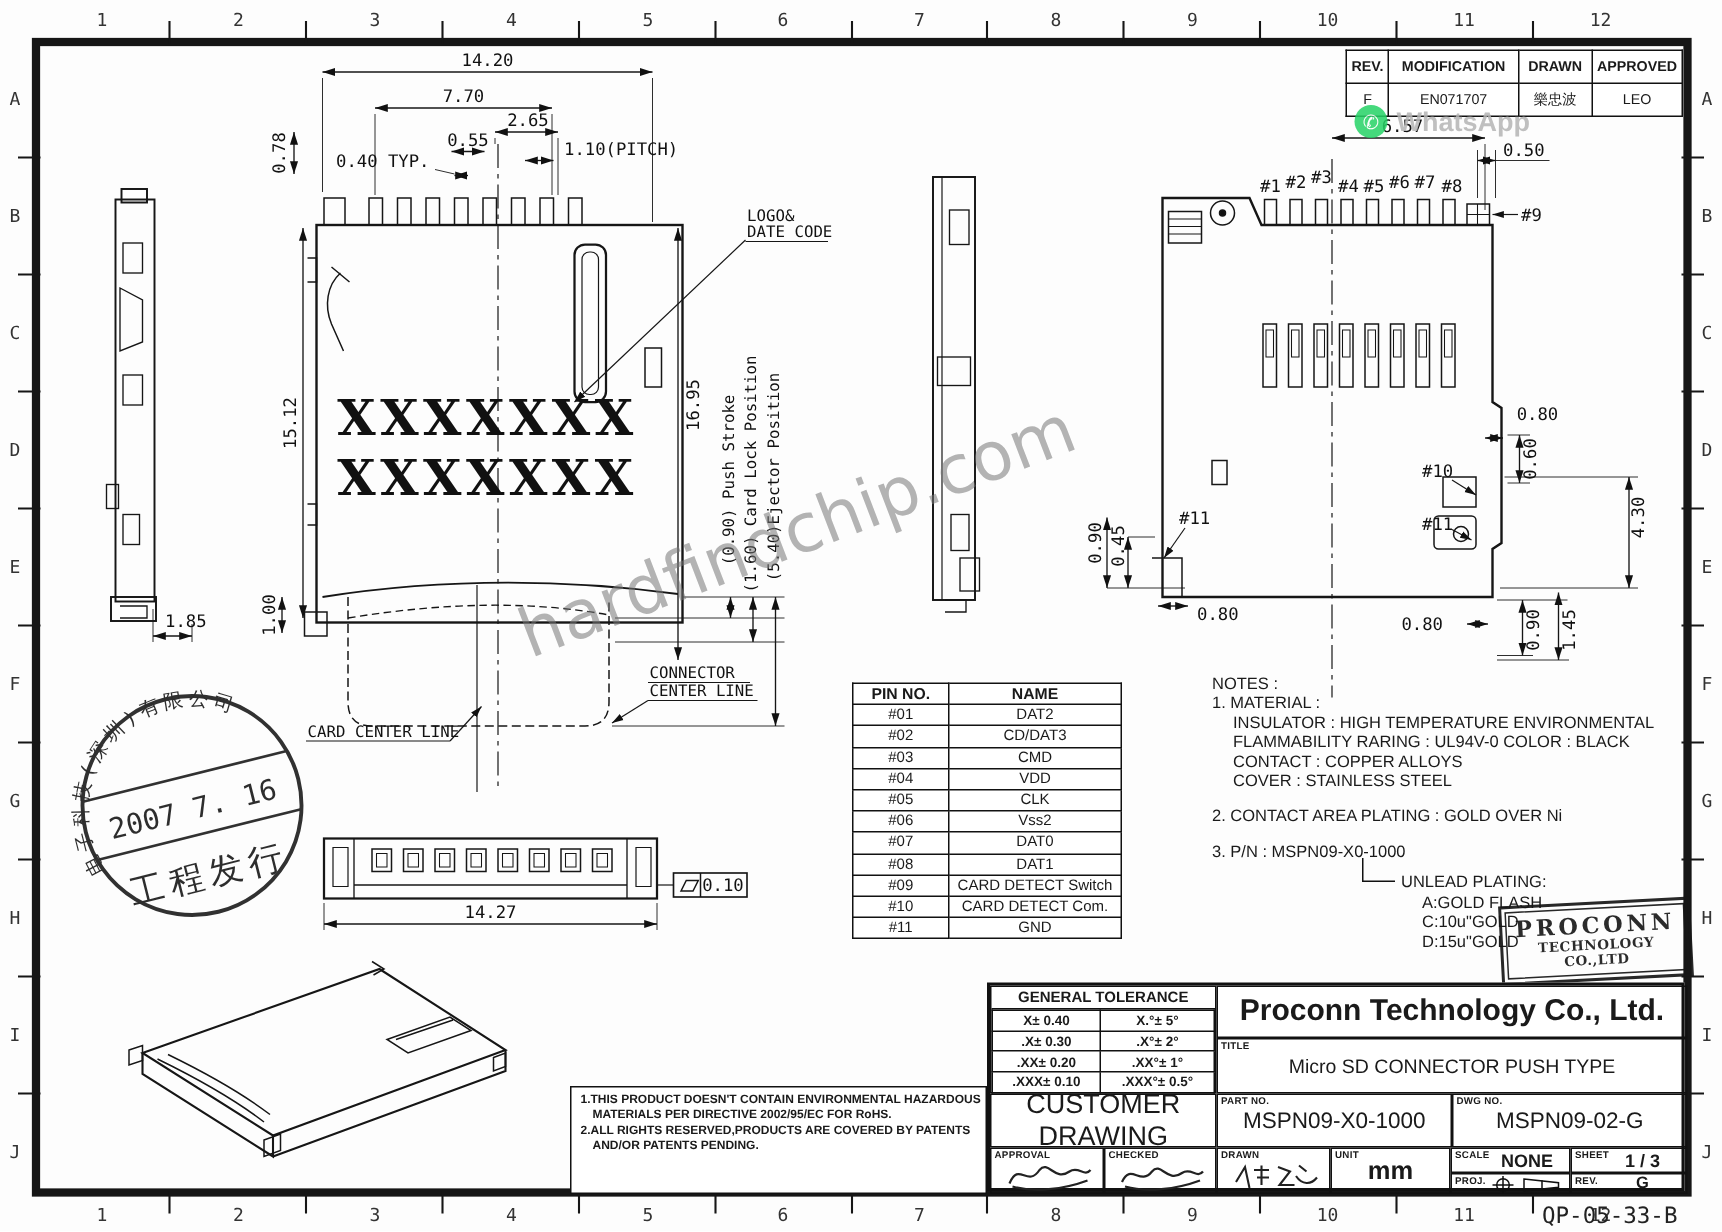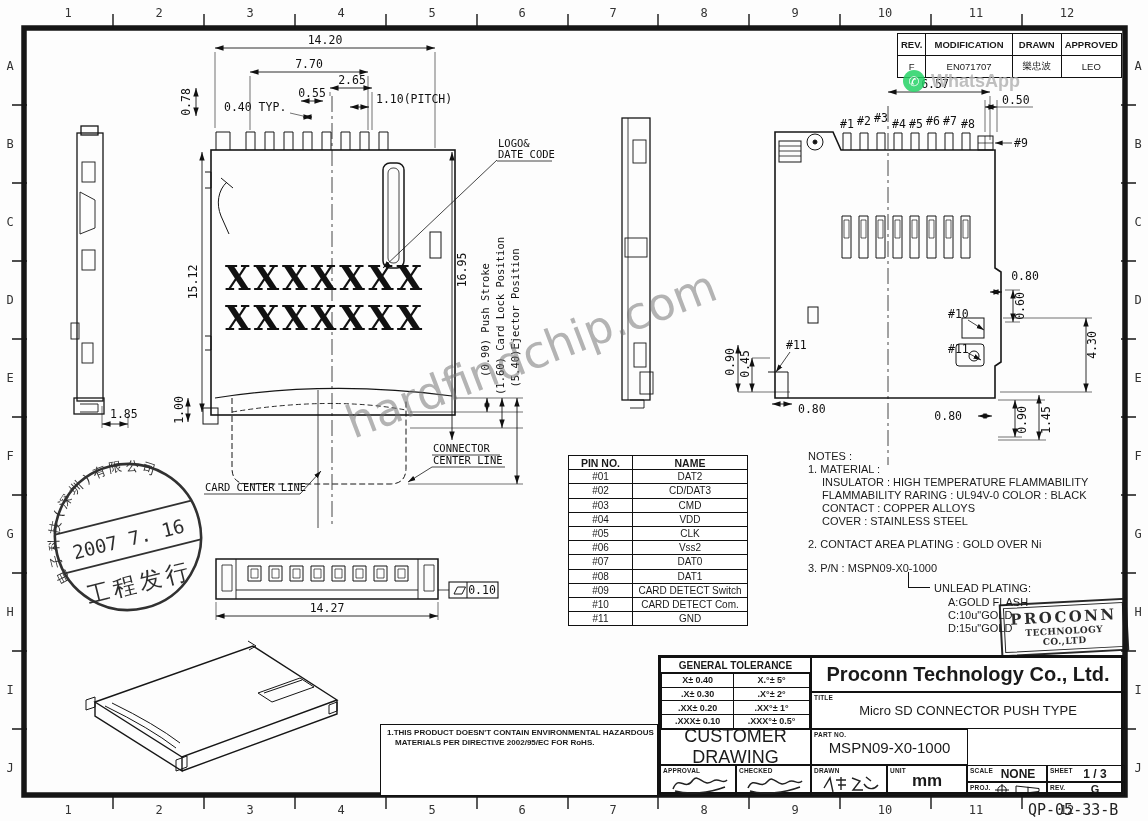--- a/index.html
+++ b/index.html
@@ -388,21 +388,21 @@
     <tr>
           <td>#11</td>
           <td>GND</td>
         </tr>
   </tbody>
     </table>
 
   <div class="notes abs" style="left:808px;top:450px;width:330px;height:200px">
     <div style="left:0;top:0">NOTES :</div>
     <div style="left:0;top:13px">1. MATERIAL :</div>
-    <div style="left:14px;top:26px">INSULATOR : HIGH TEMPERATURE FLAMMABILITY</div>
+    <div style="left:14px;top:26px">INSULATOR : HIGH TEMPERATURE ENVIRONMENTAL</div>
     <div style="left:14px;top:39px">FLAMMABILITY RARING : UL94V-0 COLOR : BLACK</div>
     <div style="left:14px;top:52px">CONTACT : COPPER ALLOYS</div>
     <div style="left:14px;top:65px">COVER : STAINLESS STEEL</div>
     <div style="left:0;top:88px">2. CONTACT AREA PLATING : GOLD OVER  Ni</div>
     <div style="left:0;top:112px">3. P/N : MSPN09-X0-1000</div>
     <div style="left:100px;top:122px;width:22px;height:16px;border-left:1px solid #111;border-bottom:1px solid #111"></div>
     <div style="left:126px;top:132px">UNLEAD PLATING:</div>
     <div style="left:140px;top:146px">A:GOLD FLASH</div>
     <div style="left:140px;top:159px">C:10u"GOLD</div>
     <div style="left:140px;top:172px">D:15u"GOLD</div>
@@ -411,20 +411,21 @@
   <div class="pstamp abs" style="left:1000px;top:601px;width:128px">
     <div class="in">
       <div class="l1">PROCONN</div>
       <div class="l2">TECHNOLOGY CO.,LTD</div>
     </div>
   </div>
 
   <div class="rohs abs" style="left:380px;top:724px;width:278px;height:72px">
     <div class="right">
       <p>1.THIS PRODUCT DOESN'T CONTAIN ENVIRONMENTAL HAZARDOUS MATERIALS PER DIRECTIVE 2002/95/EC FOR RoHS.</p>
+      <p>2.ALL RIGHTS RESERVED,PRODUCTS ARE COVERED BY PATENTS AND/OR PATENTS PENDING.</p>
     </div>
   </div>
 
   <div class="titleblock abs" style="left:658px;top:655px;width:465px;height:139px">
 
     <div class="tb-cell" style="left:0;top:0;width:151px;height:72px">
       <div class="gt-title">GENERAL TOLERANCE</div>
       <table class="gt">
         <tbody>
             <tr>
@@ -466,20 +467,24 @@
 
     <div class="tb-cell" style="left:151px;top:35px;width:314px;height:37px">
       <span class="cl">TITLE</span>
       <div class="cent" style="height:100%;font-size:13px">Micro SD CONNECTOR  PUSH TYPE</div>
     </div>
 
     <div class="tb-cell" style="left:151px;top:72px;width:157px;height:36px">
       <span class="cl">PART NO.</span>
       <div class="cent bigval" style="height:100%">MSPN09-X0-1000</div>
     </div>
+    <div class="tb-cell" style="left:308px;top:72px;width:157px;height:36px">
+      <span class="cl">DWG NO.</span>
+      <div class="cent bigval" style="height:100%">MSPN09-02-G</div>
+    </div>
 
     <div class="tb-cell" style="left:151px;top:108px;width:76px;height:31px">
       <span class="cl">DRAWN</span>
       <svg class="sig" width="62" height="22" viewBox="0 0 62 22">
         <path d="M6,16 l6,-10 l3,14 M18,8 h10 M20,13 h8 M23,5 v13 M34,6 l8,3 l-7,9 h10 M48,5 l5,4 M46,12 c4,6 10,6 14,1" fill="none" stroke="#222" stroke-width="1.4"></path>
       </svg>
     </div>
     <div class="tb-cell" style="left:227px;top:108px;width:80px;height:31px">
       <span class="cl">UNIT</span>
       <div class="cent" style="height:100%;font-size:17px;font-weight:bold">mm</div>

